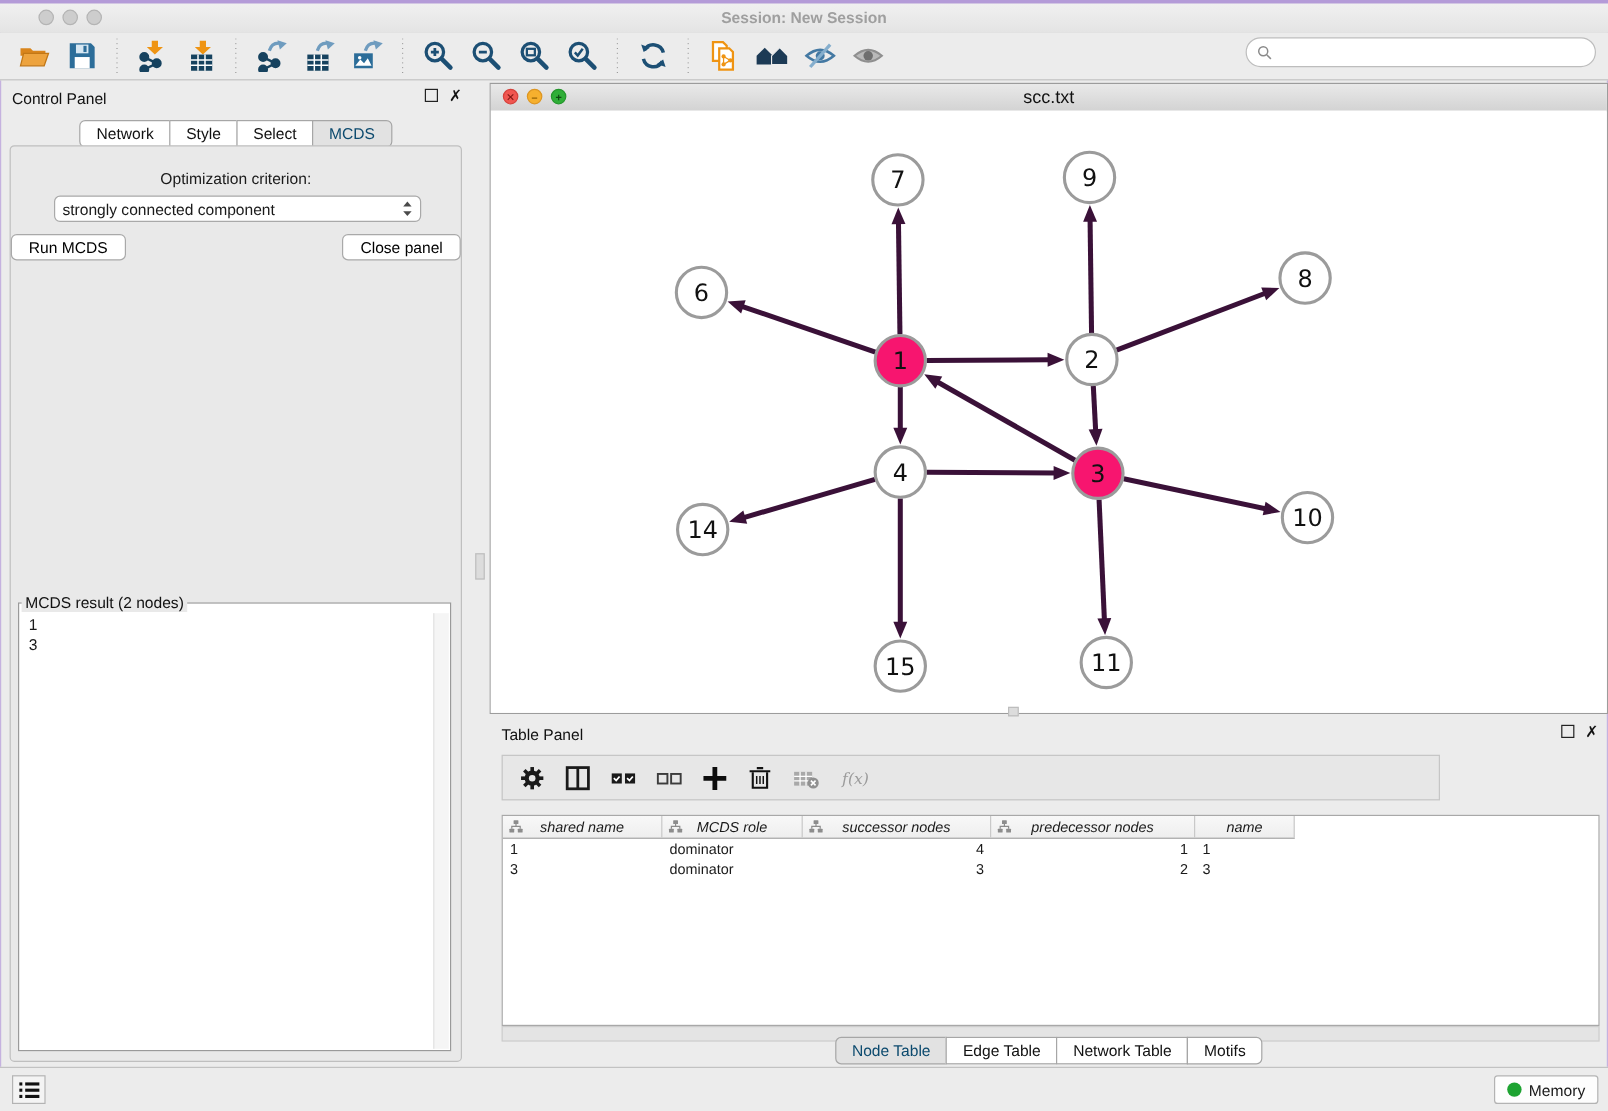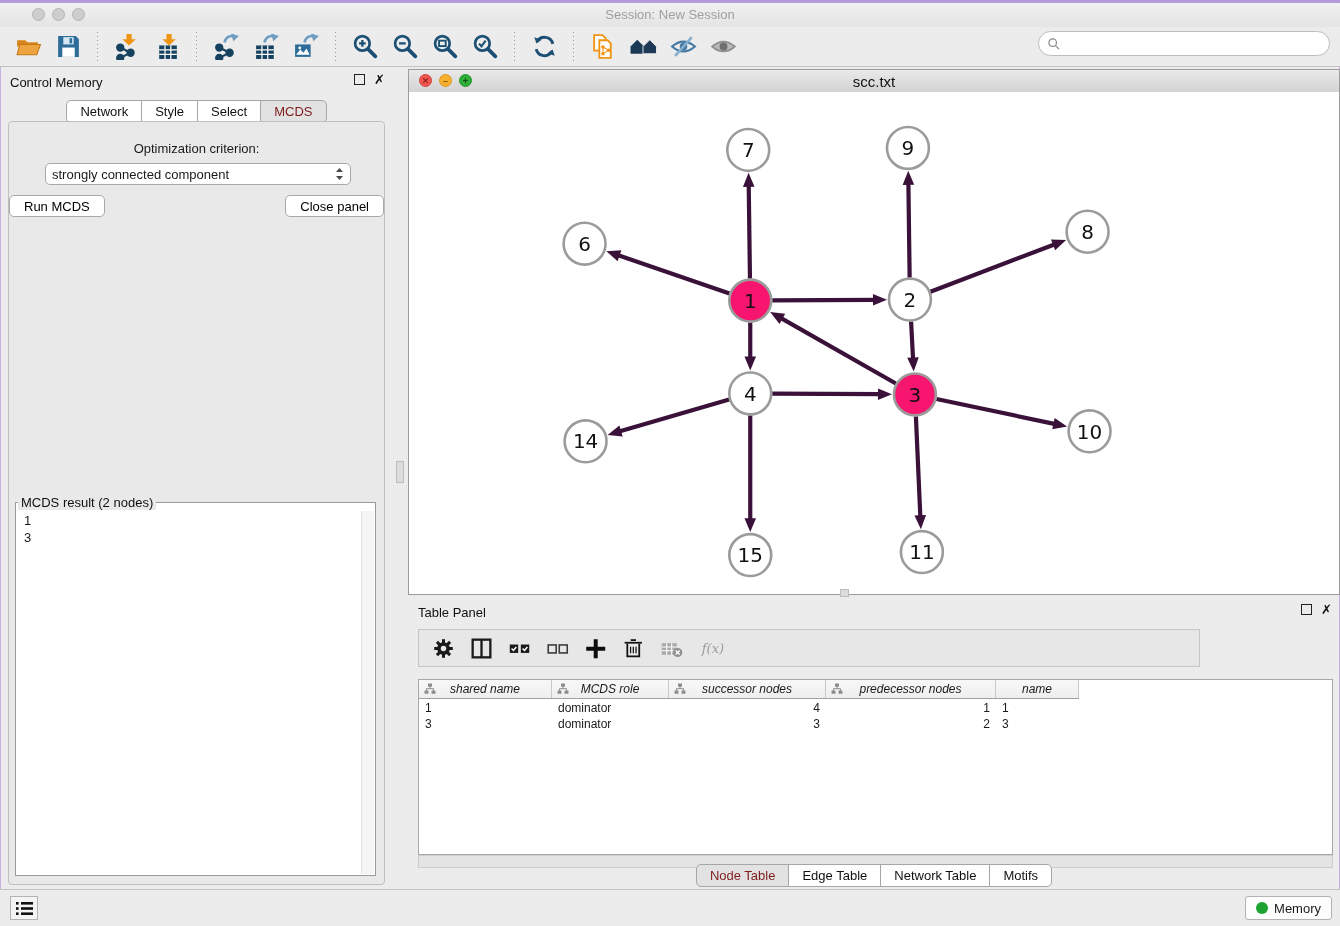--- a/index.html
+++ b/index.html
@@ -1,42 +1,42 @@
 <!DOCTYPE html>
 <html><head>
 <meta charset="utf-8">
 <style>
   html,body{margin:0;padding:0;background:#d8d8d8;}
   .app{position:relative;width:1340px;height:926px;background:#ececec;overflow:hidden;
        font-family:"Liberation Sans","DejaVu Sans",sans-serif;font-size:13px;color:#1a1a1a;
        border-top:3px solid #b49bd8;box-sizing:border-box;box-shadow:inset 1px 0 0 #c5b2df, inset -1px 0 0 #c5b2df;}
   
   .titlebar{position:absolute;left:0;top:0;width:100%;height:24px;background:linear-gradient(#f0f0f0,#e4e4e4);border-bottom:1px solid #c9c9c9;}
-  .titlebar .title{position:absolute;left:0;right:0;top:4px;text-align:center;color:#9f9f9f;font-size:13px;}
+  .titlebar .title{position:absolute;left:0;right:0;top:4px;text-align:center;color:#9f9f9f;font-size:13px;font-weight:bold;}
   .tl-dot{position:absolute;top:5px;width:13px;height:13px;border-radius:50%;background:#cdcdcd;border:1px solid #b4b4b4;box-sizing:border-box;}
   
   .toolbar{position:absolute;left:0;top:24px;width:100%;height:40px;background:#ececec;border-bottom:1px solid #c2c2c2;display:flex;align-items:center;padding-left:8px;box-sizing:border-box;}
   .tb-group{display:flex;align-items:center;}
   .tb-sep{width:1px;height:30px;margin:0 9px;background-image:linear-gradient(#9a9a9a 30%,rgba(0,0,0,0) 0);background-size:1px 4px;}
   .tb-btn{width:40px;height:32px;display:flex;align-items:center;justify-content:center;border-radius:4px;}
   .tb-btn svg{width:27px;height:27px;}
   .search-box{position:absolute;right:10px;top:4px;width:292px;height:25px;background:#fff;border:1px solid #bdbdbd;border-radius:13px;display:flex;align-items:center;padding-left:8px;box-sizing:border-box;}
   .search-box svg{width:14px;height:14px;}
   .search-input{border:none;outline:none;background:transparent;flex:1;font-size:13px;padding-left:5px;font-family:inherit;}
   
   .panel-header{position:absolute;left:10px;top:6px;font-size:13px;color:#111;}
   .win-ctrls{position:absolute;right:8px;top:5px;display:flex;align-items:center;gap:9px;}
   .float-ic{width:9px;height:9px;border:1.5px solid #222;display:inline-block;}
   .close-ic{font-size:13px;font-weight:bold;color:#111;line-height:11px;}
   
   .seg{display:flex;}
   .seg .tab{height:21px;line-height:21px;padding:0 13px;background:#fff;border:1px solid #a6a6a6;margin-left:-1px;font-size:13px;color:#111;}
   .seg .tab:first-child{border-radius:5px 0 0 5px;margin-left:0;}
   .seg .tab:last-child{border-radius:0 5px 5px 0;}
-  .seg .tab.sel{background:#e2e2e2;color:#7f1d1d;}
+  .seg .tab.sel{background:#e2e2e2;color:#0c4a6e;}
   
   .control-panel{position:absolute;left:0;top:66px;width:393px;height:824px;}
   .cp-tabs{position:absolute;left:0;right:0;top:31px;display:flex;justify-content:center;}
   .cp-body{position:absolute;left:8px;top:52px;width:377px;height:764px;background:#e9e9e9;border:1px solid #bfbfbf;border-radius:4px;box-sizing:border-box;padding-left:34px;}
   .opt-label{position:absolute;left:0;right:0;top:19px;text-align:center;font-size:13px;}
   .dropdown{position:absolute;left:36px;right:33px;top:41px;height:22px;background:#fff;border:1px solid #a9a9a9;border-radius:5px;display:flex;align-items:center;padding:0 6px;box-sizing:border-box;font-size:13px;}
   .dropdown .dd-val{flex:1;}
   .btn{height:22px;background:#fff;border:1px solid #a9a9a9;border-radius:5px;font-size:13px;padding:0 14px;display:inline-flex;align-items:center;font-family:inherit;}
   .cp-btnrow{position:absolute;left:0;right:0;top:73px;display:flex;justify-content:space-between;gap:19px;}
   .mcds-result{position:absolute;left:6px;right:8px;top:373px;height:381px;border:1px solid #9a9a9a;background:#fff;margin:0;padding:0;box-sizing:border-box;}
@@ -252,21 +252,21 @@
     <div class="search-box">
       <svg viewBox="0 0 16 16">
           <circle cx="6.5" cy="6.5" r="4.3" fill="none" stroke="#8a8a8a" stroke-width="1.4"></circle>
           <path d="M9.8 9.8l4 4" stroke="#8a8a8a" stroke-width="1.4"></path>
         </svg>
       <input class="search-input" placeholder="" style="">
     </div>
   </div>
 
   <div class="control-panel">
-    <div class="panel-header">Control Memory</div>
+    <div class="panel-header">Control Panel</div>
     <div class="win-ctrls">
       <span class="float-ic"></span>
       <span class="close-ic">✗</span>
     </div>
     <div class="cp-tabs">
         <div class="seg" id="cp-tabs">
           <div class="tab">Network</div>
           <div class="tab">Style</div>
           <div class="tab">Select</div>
           <div class="tab sel">MCDS</div>

